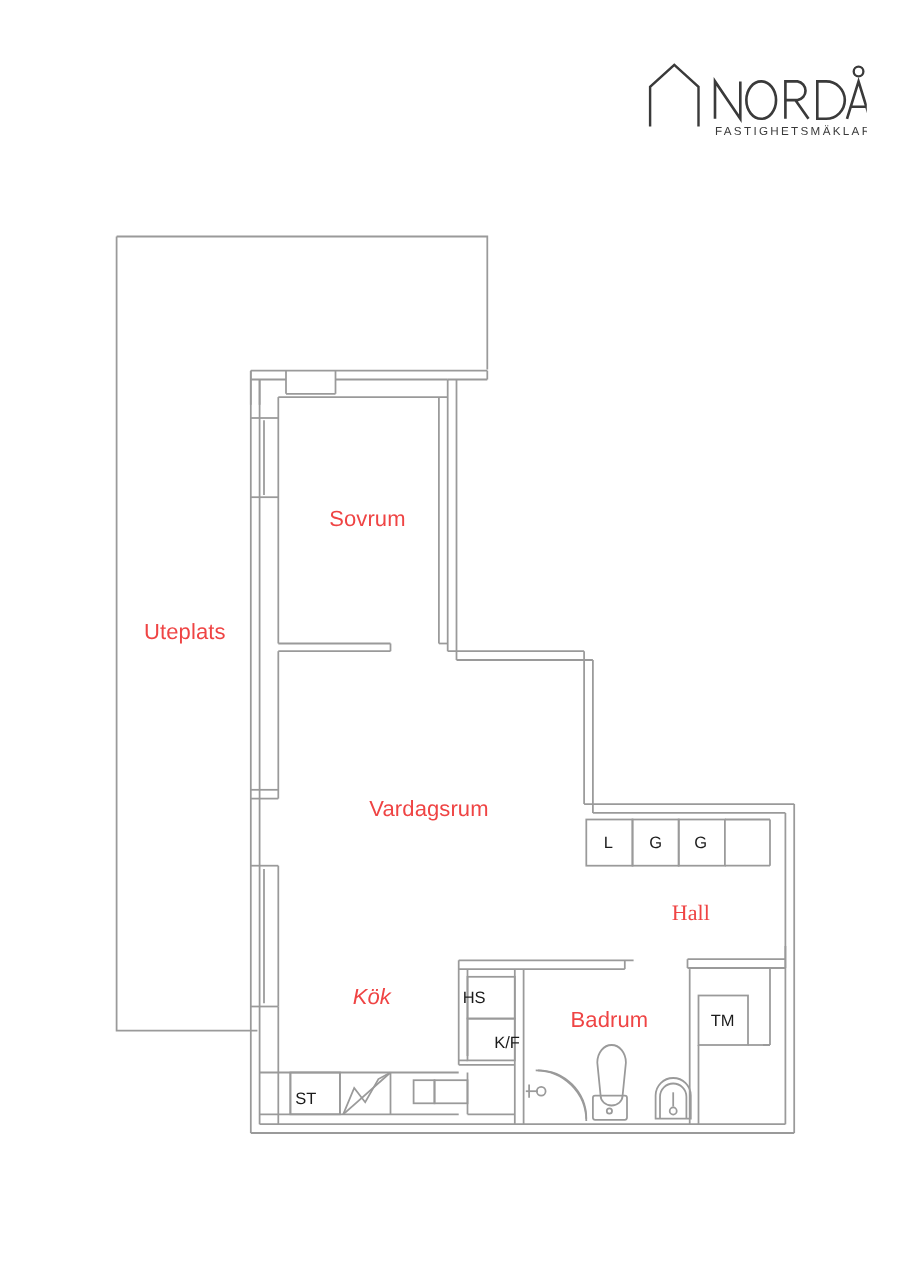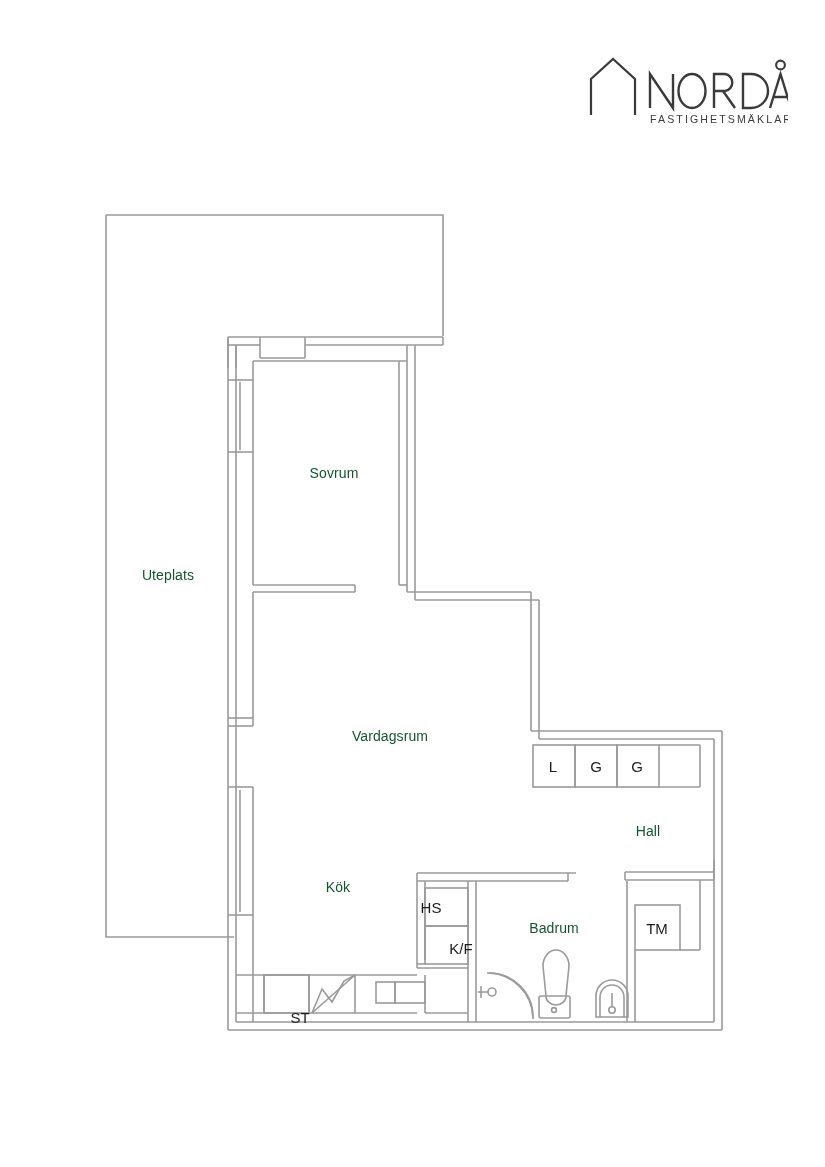--- a/index.html
+++ b/index.html
@@ -34,22 +34,22 @@
     top: 0;
     width: 825px;
     height: 1167px;
   }
   #plan svg { display:block; width:825px; height:1167px; }
 
   
   .rlabel {
     position: absolute;
     font-family: "Liberation Sans", sans-serif;
-    font-size: 14px;
-    color: #14532d;
+    font-size: 20px;
+    color: #ef4444;
     white-space: nowrap;
     letter-spacing: .1px;
     transform: translate(-50%, -50%);
   }
   .boxlabel {
     position: absolute;
     font-family: "Liberation Sans", sans-serif;
     font-size: 15px;
     color: #1b1b1b;
     white-space: nowrap;
@@ -265,26 +265,26 @@
         <circle cx="612" cy="1010" r="3.2"></circle>
       </g>
 
     </g>
   </svg>
   </div>
 
   <div class="rlabel" style="left:168px; top:575px;">Uteplats</div>
   <div class="rlabel" style="left:334px; top:473px;">Sovrum</div>
   <div class="rlabel" style="left:390px; top:736px;">Vardagsrum</div>
-  <div class="rlabel" style="left:648px; top:831px;">Hall</div>
-  <div class="rlabel" style="left:338px; top:887px;">Kök</div>
+  <div class="rlabel" style="left:628px; top:831px;font-family:Liberation Serif, serif;">Hall</div>
+  <div class="rlabel" style="left:338px; top:907px;font-style:italic;">Kök</div>
   <div class="rlabel" style="left:554px; top:928px;">Badrum</div>
 
   <div class="boxlabel" style="left:553px; top:766px;">L</div>
   <div class="boxlabel" style="left:596px; top:766px;">G</div>
   <div class="boxlabel" style="left:637px; top:766px;">G</div>
   <div class="boxlabel" style="left:431px; top:907px;">HS</div>
   <div class="boxlabel" style="left:445px; top:948px;margin-left:16px;">K/F</div>
-  <div class="boxlabel" style="left:300px; top:999px;margin-top:18px;">ST</div>
+  <div class="boxlabel" style="left:278px; top:999px;">ST</div>
   <div class="boxlabel" style="left:657px; top:928px;text-align:right;">TM</div>
 
 
 </div>
 
 </body></html>

